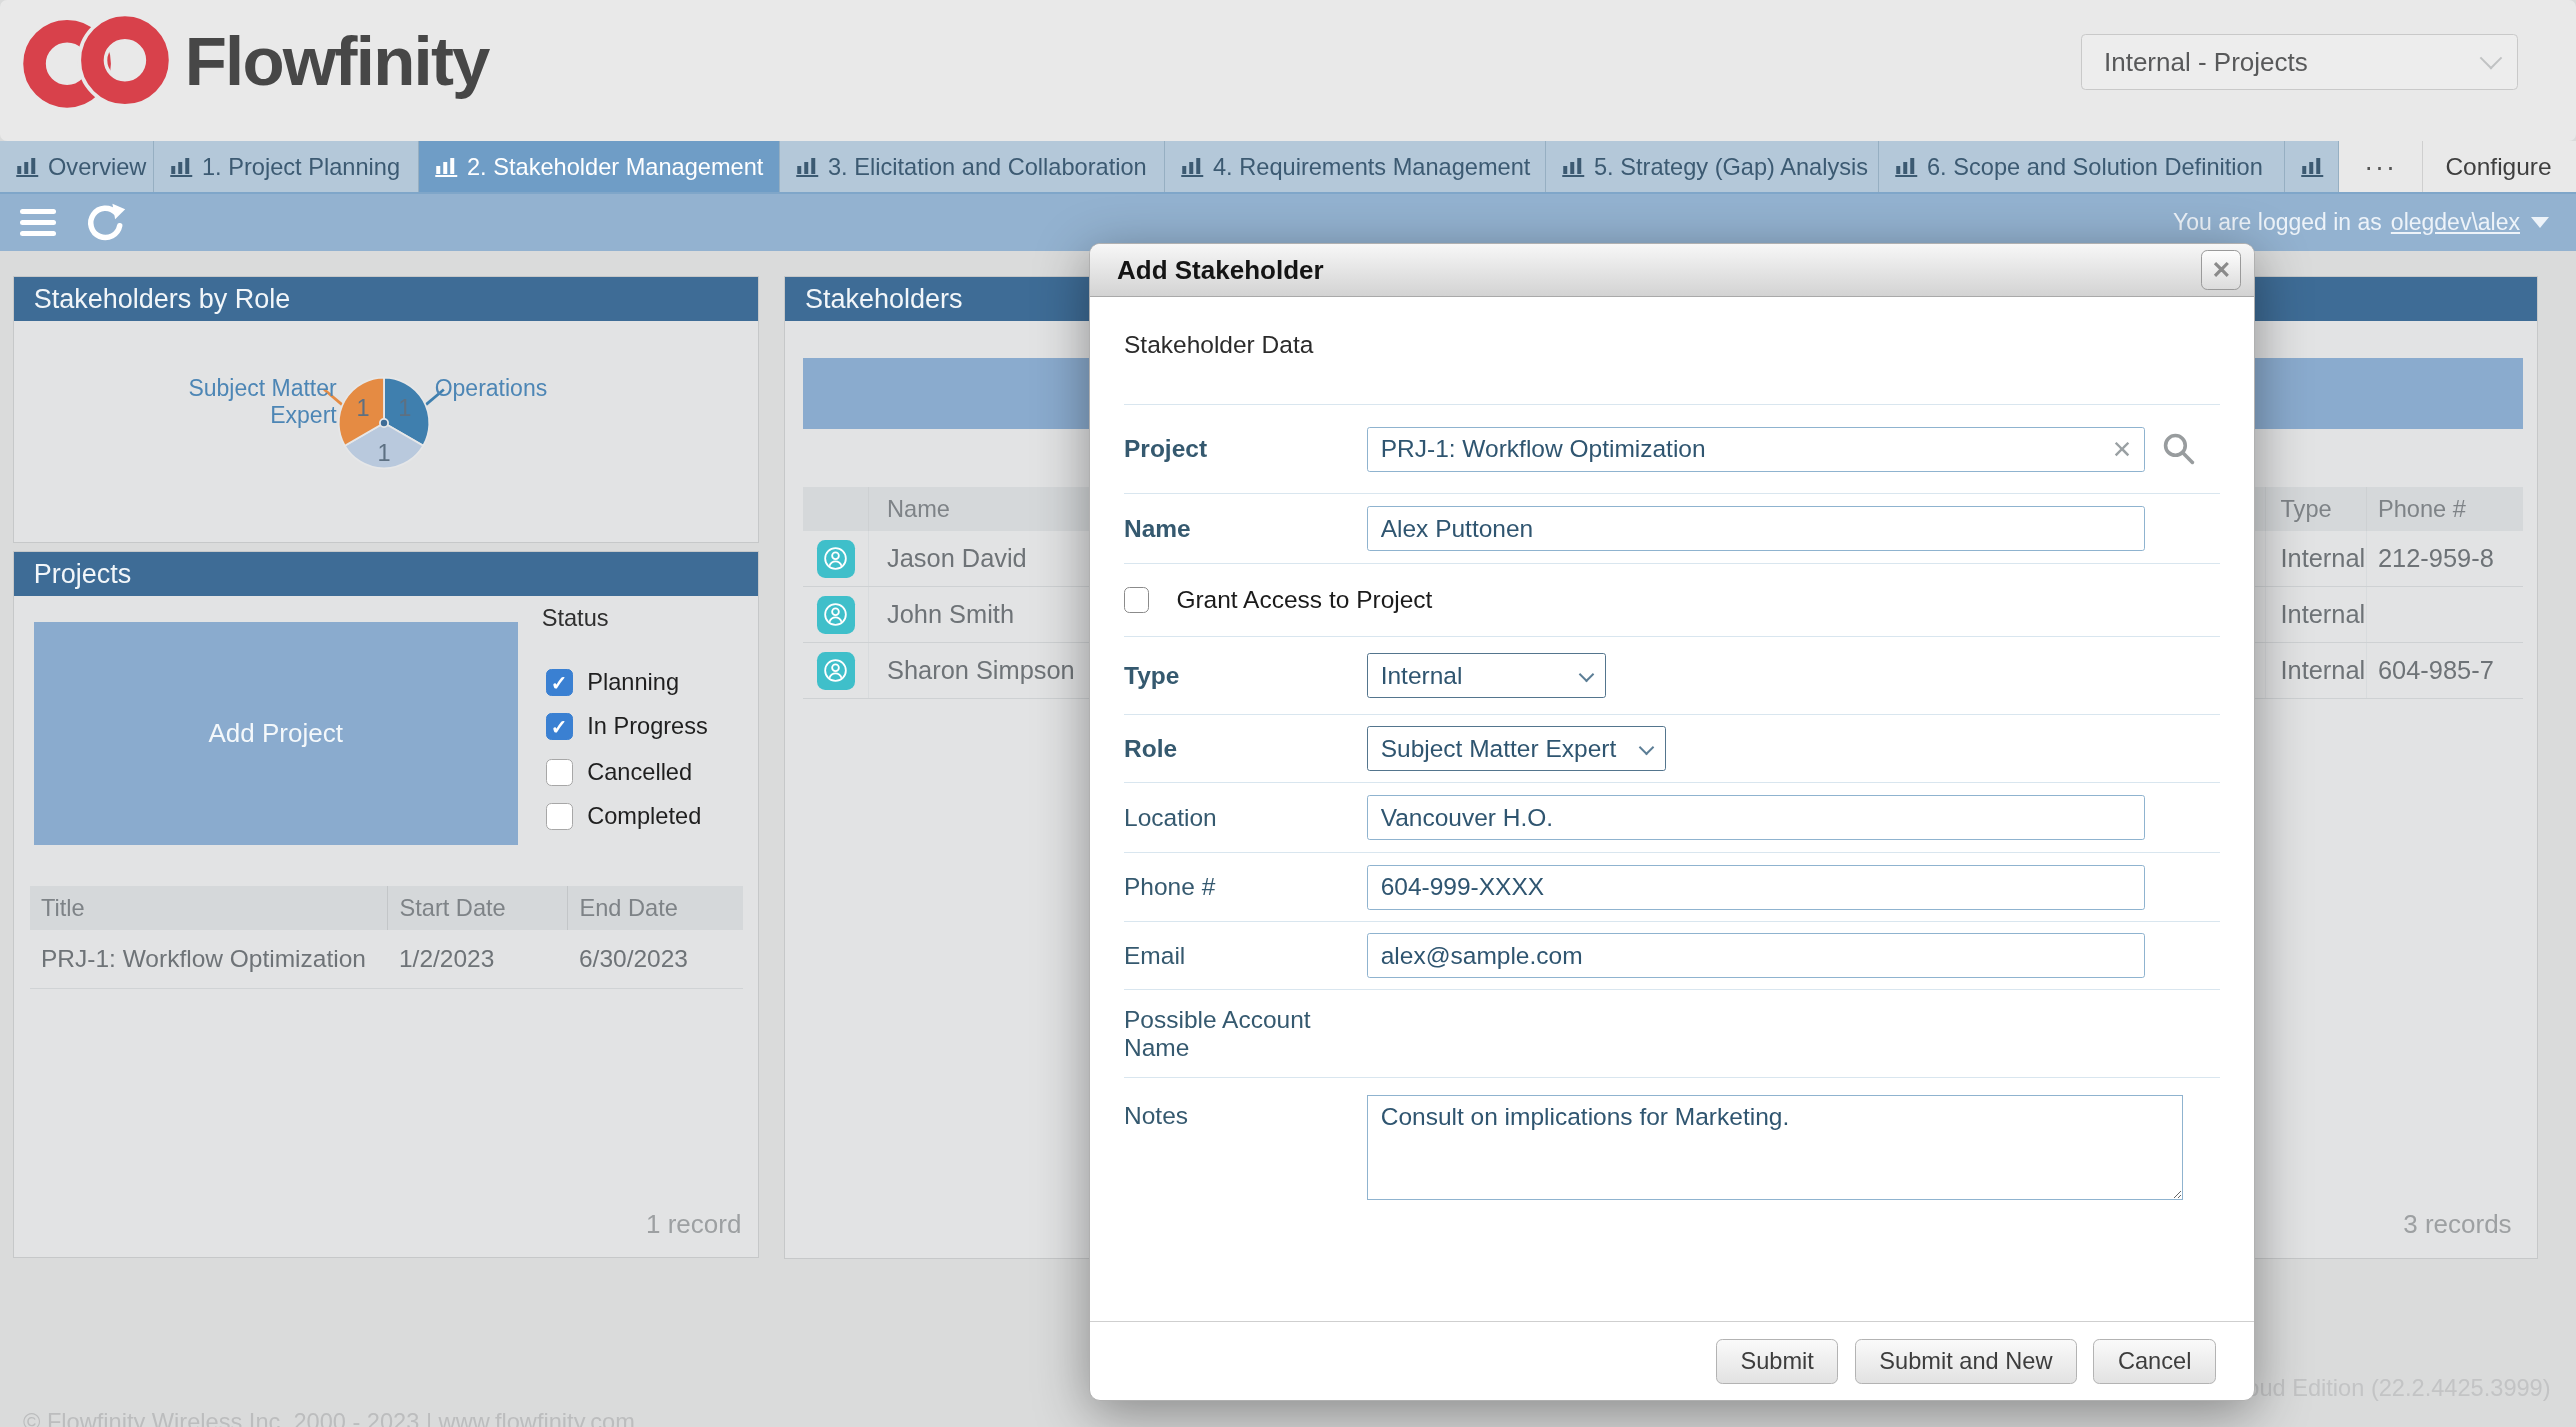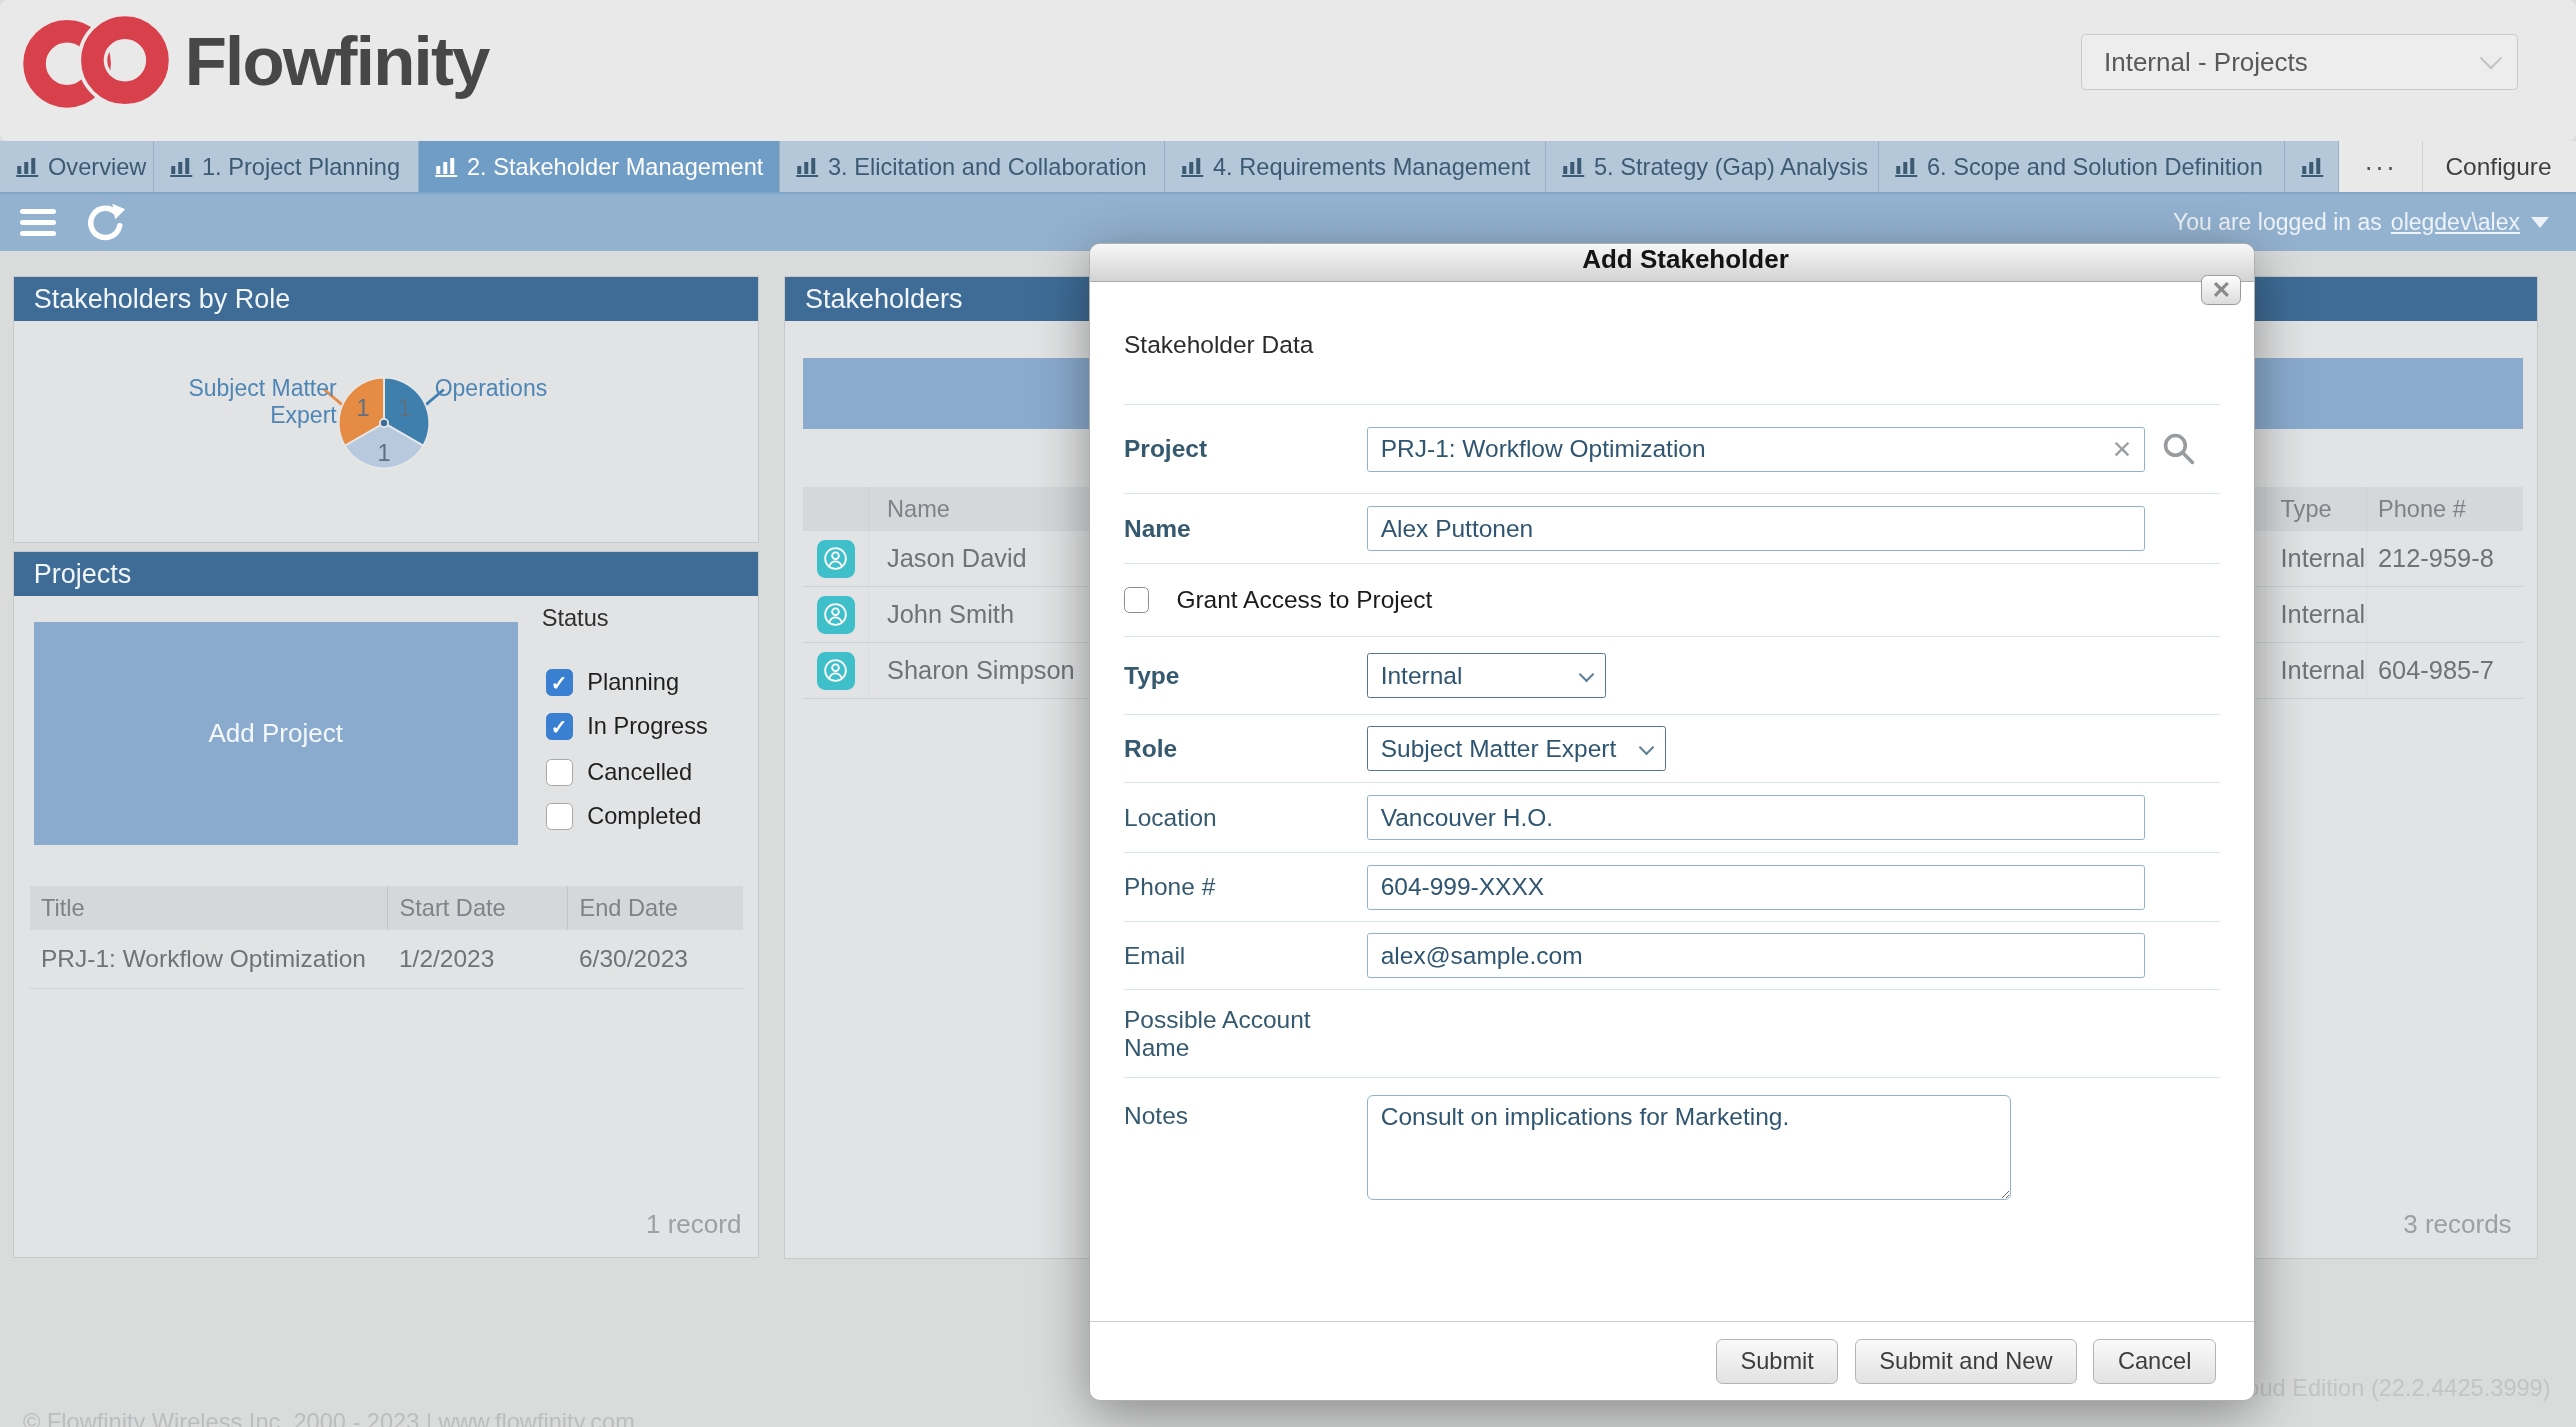--- a/index.html
+++ b/index.html
@@ -74,22 +74,22 @@
   .c-icon { width:65px; display:flex; justify-content:center; align-items:center; align-self:stretch; }
   .c-name { width:1397px; padding-left:18px; border-left:1.8px solid #cdd0d2; align-self:stretch; display:flex; align-items:center; }
   .c-type { width:101px; padding-left:14.5px; border-left:1.8px solid #cdd0d2; align-self:stretch; display:flex; align-items:center; }
   .c-phone { flex:1; padding-left:11px; border-left:1.8px solid #cdd0d2; align-self:stretch; display:flex; align-items:center; overflow:hidden; white-space:nowrap; }
   .stk-row:not(.stk-head) .c-name, .stk-row:not(.stk-head) .c-type, .stk-row:not(.stk-head) .c-phone { border-left-color:#d8dbdd; }
   .avatar { width:38px; height:38px; background:#3fbfca; border-radius:8.2px; display:flex; align-items:center; justify-content:center; }
 
   
   .modal { position:absolute; left:1089px; top:243px; width:1166px; height:1158px; background:#fff;
     border:0.9px solid #b0b0b0; border-radius:11px; box-shadow:0 12.7px 54px rgba(0,0,0,.38); z-index:50; }
-  .modal-h { height:38px; background:linear-gradient(#f7f7f7,#d3d3d3); border-bottom:0.9px solid #a9a9a9;
-    border-radius:10px 10px 0 0; display:flex; align-items:center;flex-direction:column; }
+  .modal-h { height:53px; background:linear-gradient(#f7f7f7,#d3d3d3); border-bottom:0.9px solid #a9a9a9;
+    border-radius:10px 10px 0 0; display:flex; align-items:center; }
   .modal-title { font-size:26px; font-weight:bold; color:#141414; margin-left:27px; }
   .modal-close { margin-left:auto; margin-right:12.7px; width:40px; height:40px; border:1.8px solid #9a9a9a;
     border-radius:6.3px; background:linear-gradient(#fdfdfd,#dcdcdc); display:flex; align-items:center; justify-content:center;
     font-size:23.6px; font-weight:bold; color:#8a8a8a; cursor:pointer; }
   .section-title { position:absolute; left:34px; top:87px; font-size:24.5px; color:#2b2b2b; }
 
   .mform { position:absolute; left:34px; top:160px; width:1096px; border-top:1.8px solid #d9e6ef; }
   .mrow { display:flex; align-items:center; border-bottom:1.8px solid #d9e6ef; }
   .mlabel { width:243px; font-size:24.5px; color:#35596f; flex:0 0 auto; }
   .req { font-weight:bold; }
@@ -98,21 +98,21 @@
   .iwrap { position:relative; width:778px; }
   .iwrap .tinput { width:100%; padding-right:51px; }
   .clear-x { position:absolute; right:12.7px; top:8.2px; font-size:24.5px; color:#9aa0a3; cursor:pointer; }
   .mag { position:absolute; right:-51px; top:5.4px; width:34px; height:34px; cursor:pointer; }
   .sel { height:45px; border:1.8px solid #54758d; border-radius:2.7px; background:#fff; display:flex; align-items:center;
     padding:0 42px 0 12.7px; font-size:24.5px; color:#2f5570; position:relative; cursor:pointer; }
   .sel .chev { position:absolute; right:12.7px; top:14.5px; width:11px; height:11px;
     border-right:2.7px solid #5c7e96; border-bottom:2.7px solid #5c7e96; transform:rotate(45deg); }
   .mcb { width:25.4px; height:25.4px; border:1.8px solid #8b8b8b; border-radius:5.4px; background:#fff; flex:0 0 auto; cursor:pointer; }
   .cb-label { font-size:24.5px; color:#1b1b1b; margin-left:27px; }
-  .ta { width:644px; height:105px; border:1.8px solid #8fb3cf; border-radius:6px; font-size:24.5px; color:#2f5570;
+  .ta { width:816px; height:105px; border:1.8px solid #8fb3cf; border-radius:0; font-size:24.5px; color:#2f5570;
     padding:7.3px 12.7px; font-family:inherit; resize:both; }
   .modal-f { position:absolute; left:0; bottom:0; width:100%; height:79px; border-top:0.9px solid #cfcfcf;
     display:flex; align-items:center; justify-content:flex-end; gap:16.3px; padding-right:38px; }
   .btn { height:45px; padding:0 23.6px; font-size:23.6px; color:#3d3d3d; background:linear-gradient(#fafafa,#e2e2e2);
     border:0.9px solid #b3b3b3; border-radius:6.3px; font-family:inherit; cursor:pointer; }
 
   
   .footer-left { position:absolute; left:23px; top:1375px; font-size:23.6px; color:#bcbdbe;margin-top:34px; }
   .footer-right { position:absolute; right:25.4px; top:1375px; font-size:23.6px; color:#c3c4c5; }
 </style>

